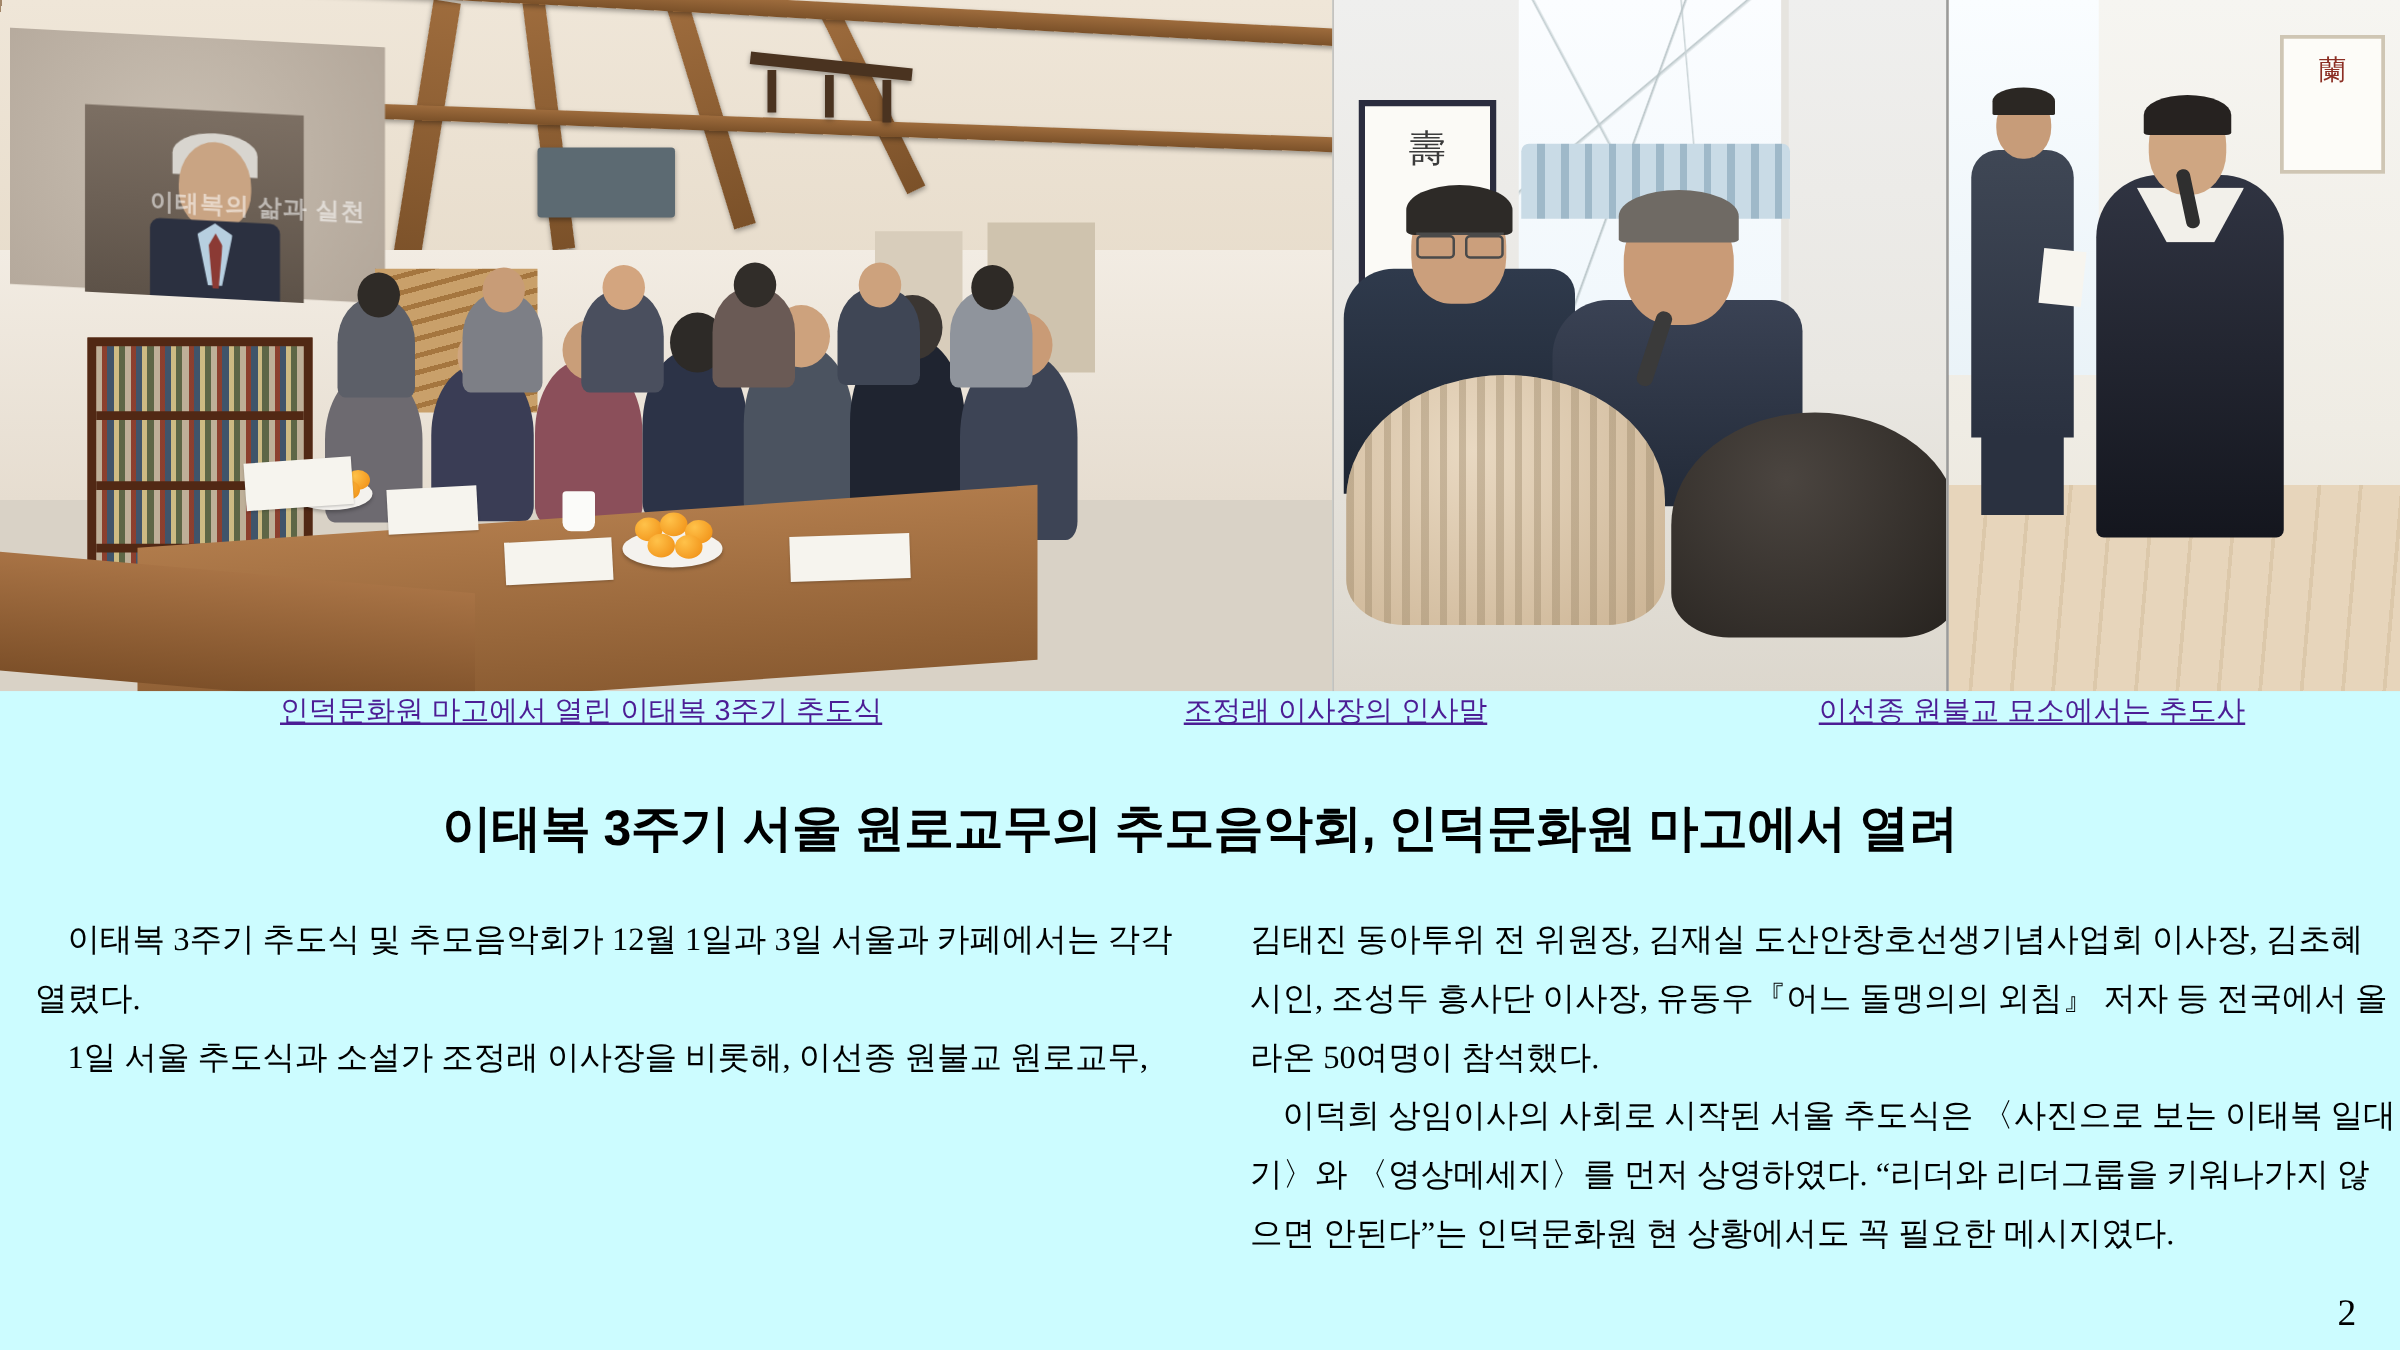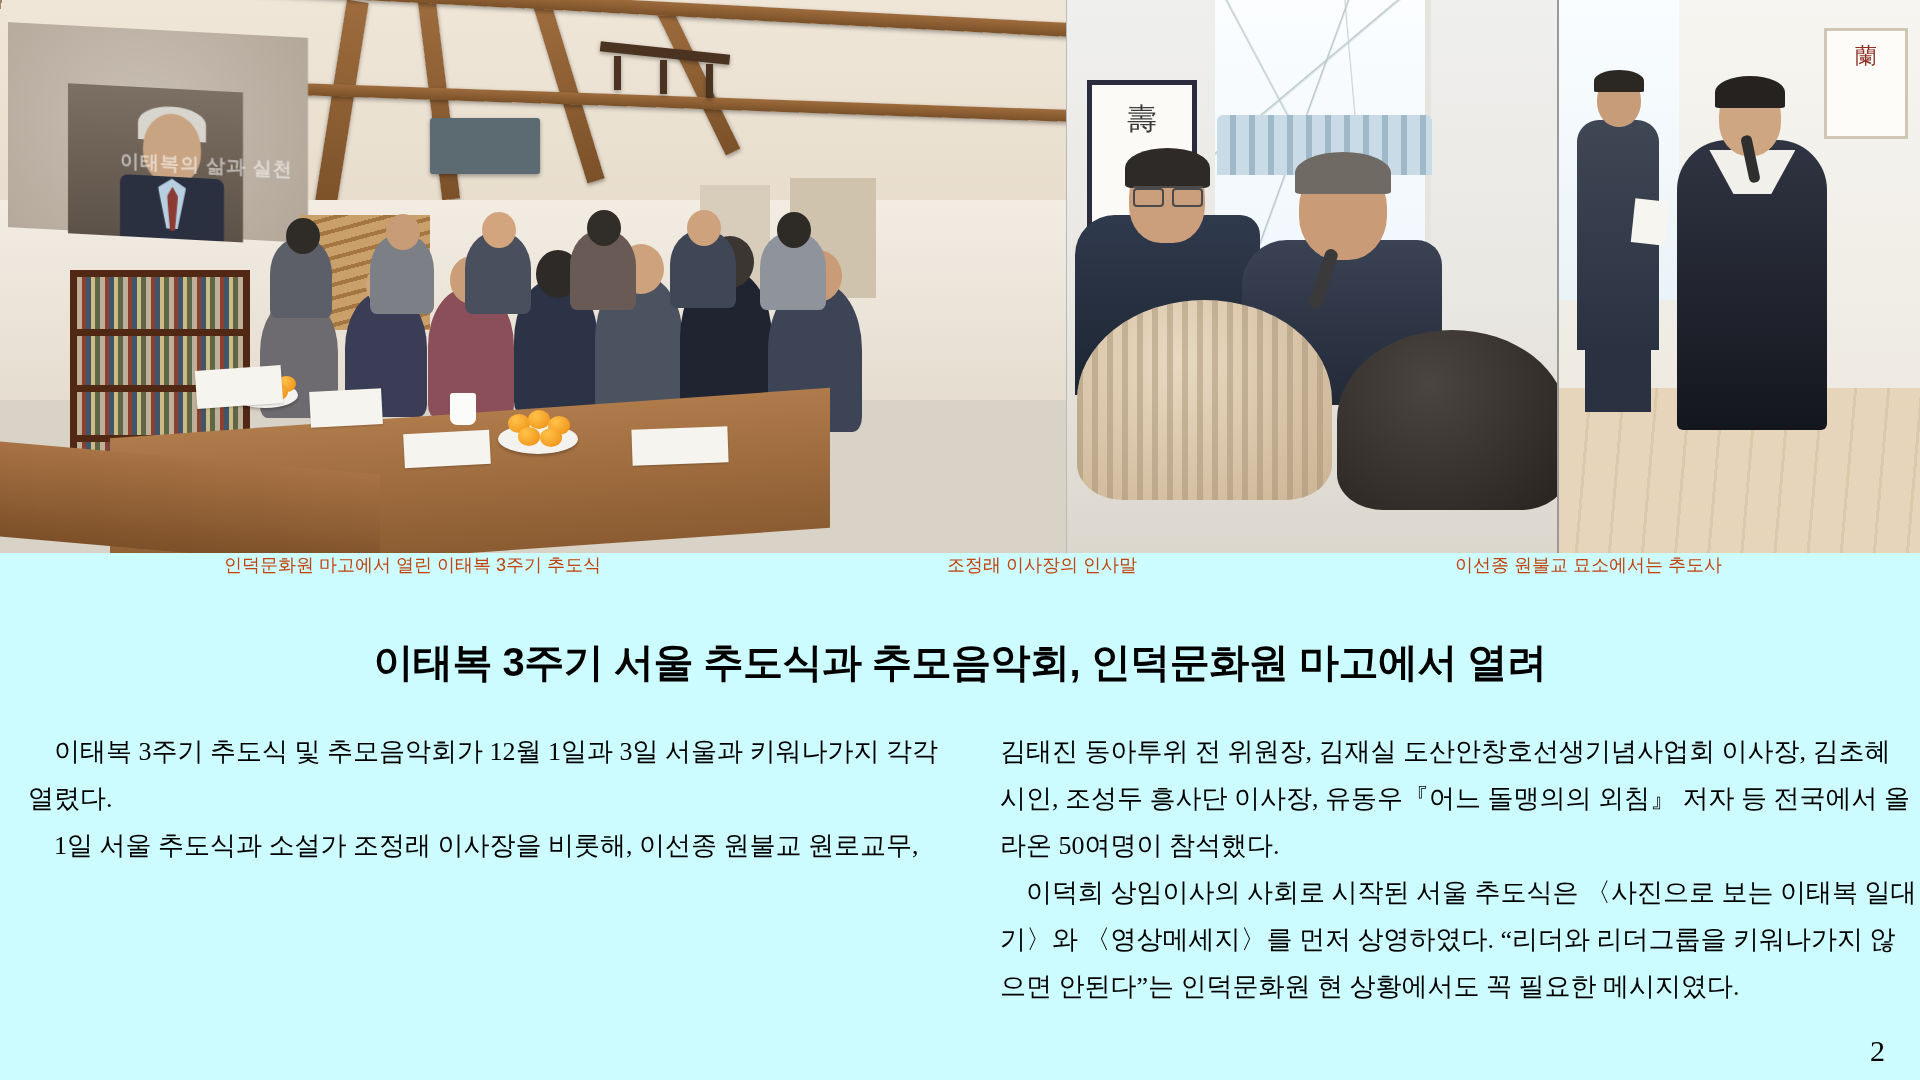--- a/index.html
+++ b/index.html
@@ -310,23 +310,24 @@
 
   
   .captions {
     position: absolute;
     left: 0; top: 553px; width: 1920px; height: 42px;
   }
   .caption {
     position: absolute;
     top: 0;
     font-family: "Liberation Sans", "DejaVu Sans", sans-serif;
-    font-size: 18px;
-    color: #c2410c;
+    font-size: 23px;
+    color: #4c1d95;
     white-space: nowrap;
+    text-decoration: underline;
   }
   .caption-1 { left: 224px; }
   .caption-2 { left: 947px; }
   .caption-3 { left: 1455px; }
 
   
   .headline {
     position: absolute;
     left: 0; top: 608px; width: 1920px;
     text-align: center;
@@ -504,25 +505,25 @@
       <div class="p3-mic"></div>
     </div>
   </div>
 
   <div class="captions">
     <div class="caption caption-1">인덕문화원 마고에서 열린 이태복 3주기 추도식</div>
     <div class="caption caption-2">조정래 이사장의 인사말</div>
     <div class="caption caption-3">이선종 원불교 묘소에서는 추도사</div>
   </div>
 
-  <h1 class="headline">이태복 3주기 서울 추도식과 추모음악회, 인덕문화원 마고에서 열려</h1>
+  <h1 class="headline">이태복 3주기 서울 원로교무의 추모음악회, 인덕문화원 마고에서 열려</h1>
 
   <div class="body-cols">
     <div class="col col-left">
-      <p class="indent">이태복 3주기 추도식 및 추모음악회가 12월 1일과 3일 서울과 키워나가지 각각 열렸다.</p>
+      <p class="indent">이태복 3주기 추도식 및 추모음악회가 12월 1일과 3일 서울과 카페에서는 각각 열렸다.</p>
       <p class="indent">1일 서울 추도식과 소설가 조정래 이사장을 비롯해, 이선종 원불교 원로교무,</p>
     </div>
     <div class="col col-right">
       <p>김태진 동아투위 전 위원장, 김재실 도산안창호선생기념사업회 이사장, 김초혜 시인, 조성두 흥사단 이사장, 유동우『어느 돌맹의의 외침』 저자 등 전국에서 올라온 50여명이 참석했다.</p>
       <p class="indent">이덕희 상임이사의 사회로 시작된 서울 추도식은 〈사진으로 보는 이태복 일대기〉와 〈영상메세지〉를 먼저 상영하였다. “리더와 리더그룹을 키워나가지 않으면 안된다”는 인덕문화원 현 상황에서도 꼭 필요한 메시지였다.</p>
     </div>
   </div>
 
   <div class="page-number">2</div>
 

